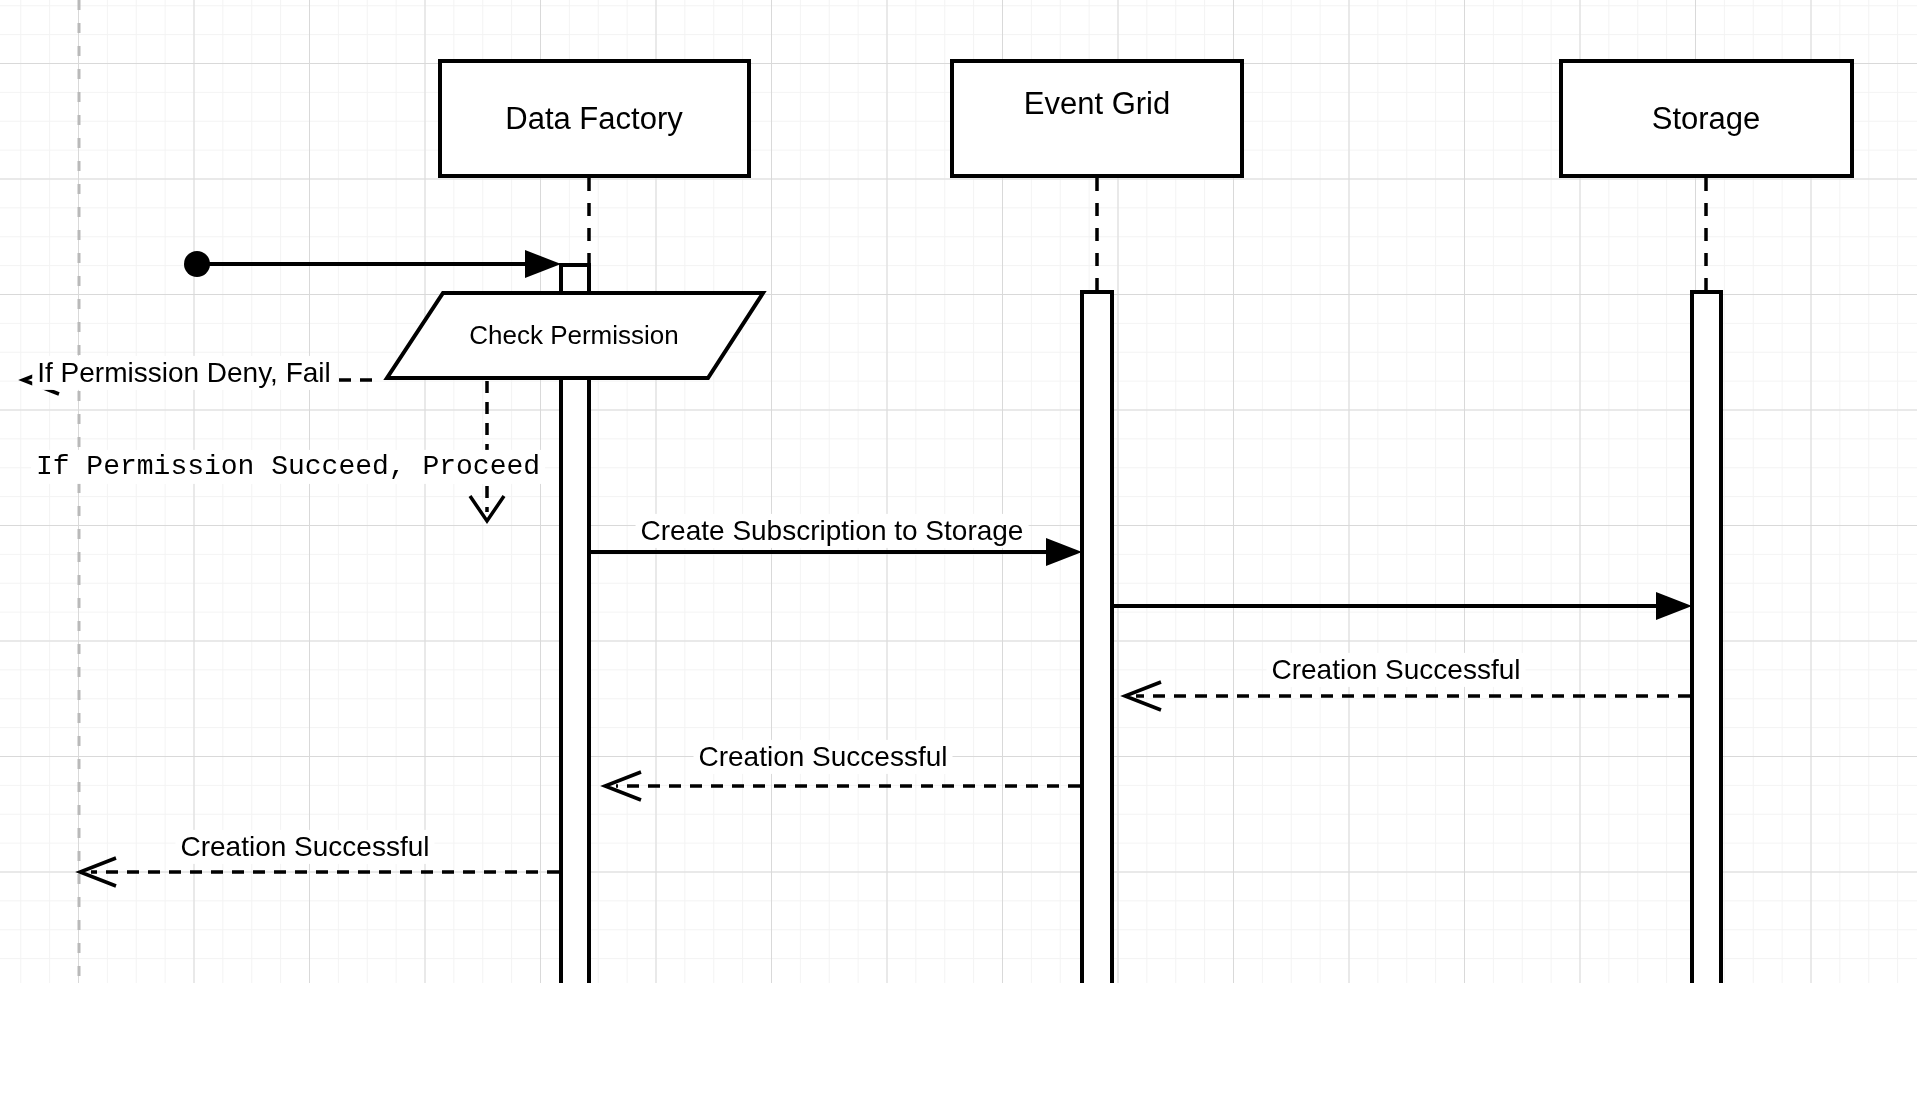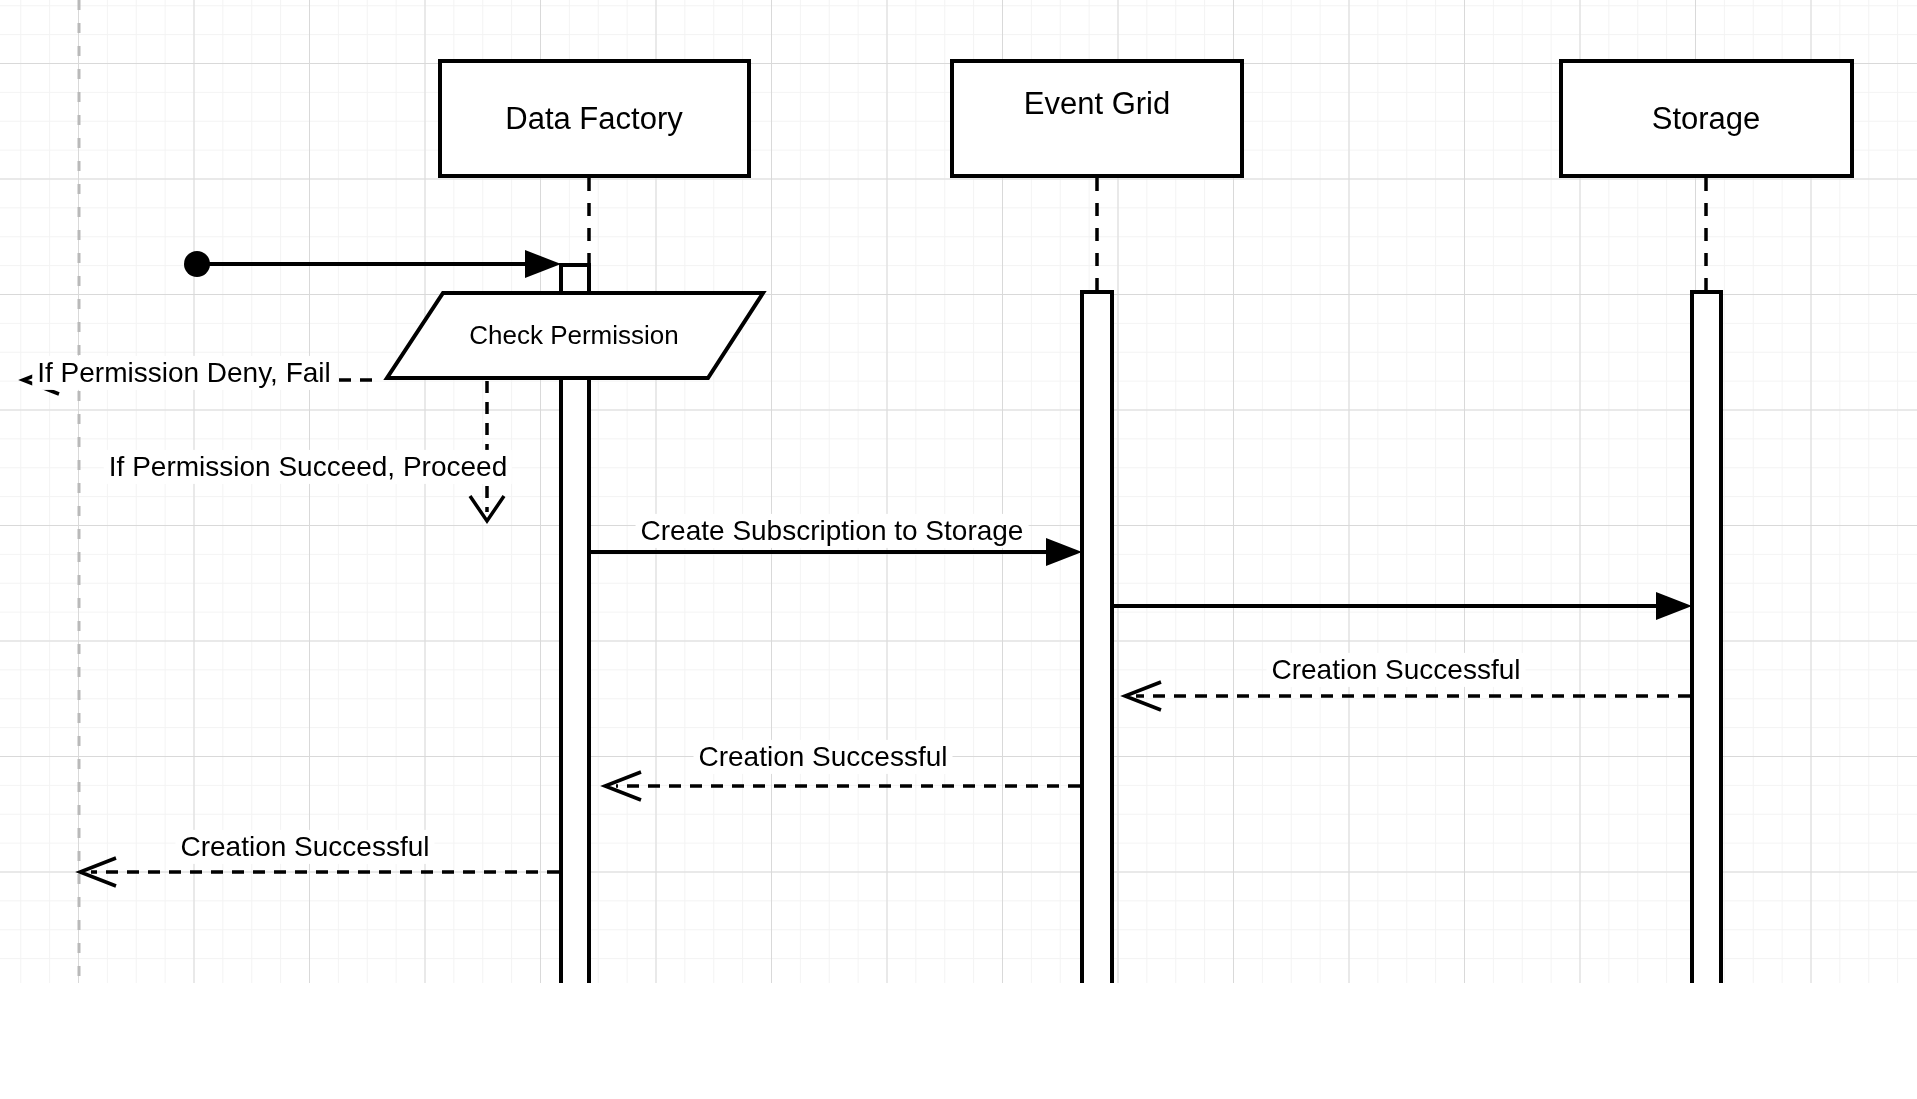--- a/index.html
+++ b/index.html
@@ -109,19 +109,19 @@
     <polyline points="116,858 80,872 116,886" fill="none" stroke="#000" stroke-width="3.5"></polyline>
   </svg>
 
   <div class="label actor-label" style="left:594px; top:119px;">Data Factory</div>
   <div class="label actor-label" style="left:1097px; top:104px;">Event Grid</div>
   <div class="label actor-label" style="left:1706px; top:119px;text-align:right;">Storage</div>
 
   <div class="label process-label" style="left:574px; top:336px;">Check Permission</div>
 
   <div class="label msg-label" style="left:184px; top:373px;">If Permission Deny, Fail</div>
-  <div class="label msg-label" style="left:308px; top:467px;">If Permission Succeed, Proceed</div>
+  <div class="label msg-label" style="left:288px; top:467px;font-family:Liberation Mono, monospace;">If Permission Succeed, Proceed</div>
   <div class="label msg-label" style="left:832px; top:531px;text-align:center;">Create Subscription to Storage</div>
   <div class="label msg-label" style="left:1396px; top:670px;">Creation Successful</div>
   <div class="label msg-label" style="left:823px; top:757px;">Creation Successful</div>
   <div class="label msg-label" style="left:305px; top:847px;">Creation Successful</div>
 
 </div>
 
 </body></html>

